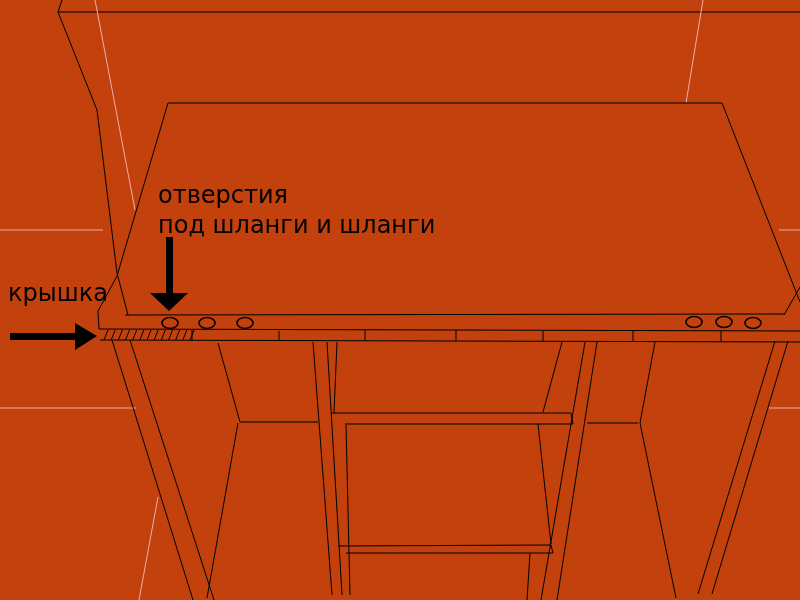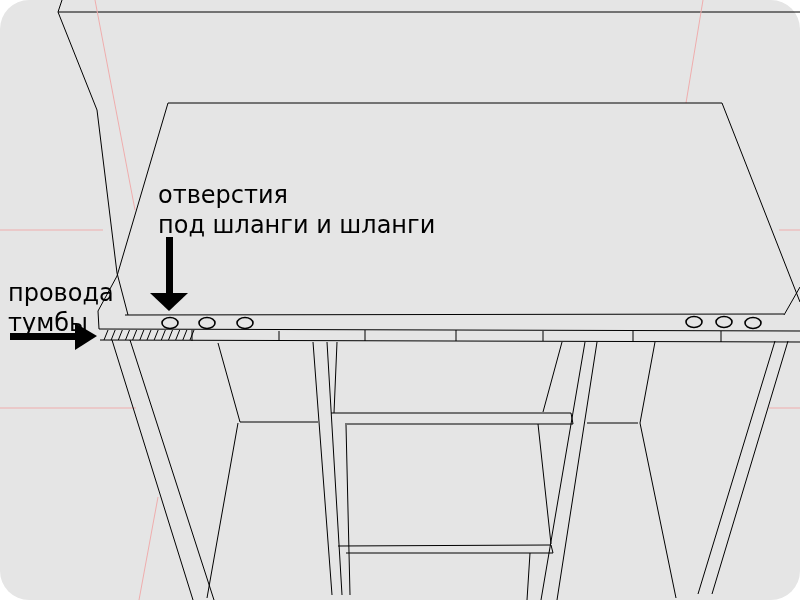--- a/index.html
+++ b/index.html
@@ -8,22 +8,21 @@
     background: #ffffff;
     width: 800px;
     height: 600px;
     overflow: hidden;
     font-family: "DejaVu Sans", "Liberation Sans", sans-serif;
   }
   #viewport {
     position: relative;
     width: 800px;
     height: 600px;
-    background: #e5e5e5;
-    border-radius: 29px;
+    background: #c2410c;
   }
   #drawing-svg {
     position: absolute;
     left: 0; top: 0;
     width: 800px; height: 600px;
   }
   .annotation-label {
     position: absolute;
     color: #000000;
     font-size: 24px;
@@ -118,17 +117,16 @@
       <rect x="10" y="333" width="67" height="7" fill="#000000"></rect>
       <polygon points="75,323 75,350 97,336" fill="#000000"></polygon>
     </svg>
 
   <div class="annotation-label" id="holes-label">
     <span>отверстия</span>
     <span>под шланги и шланги</span>
   </div>
 
   <div class="annotation-label" id="lid-label">
-    <span>провода</span>
-    <span>тумбы</span>
+    <span>крышка</span>
   </div>
 
 </div>
 
 </body></html>

